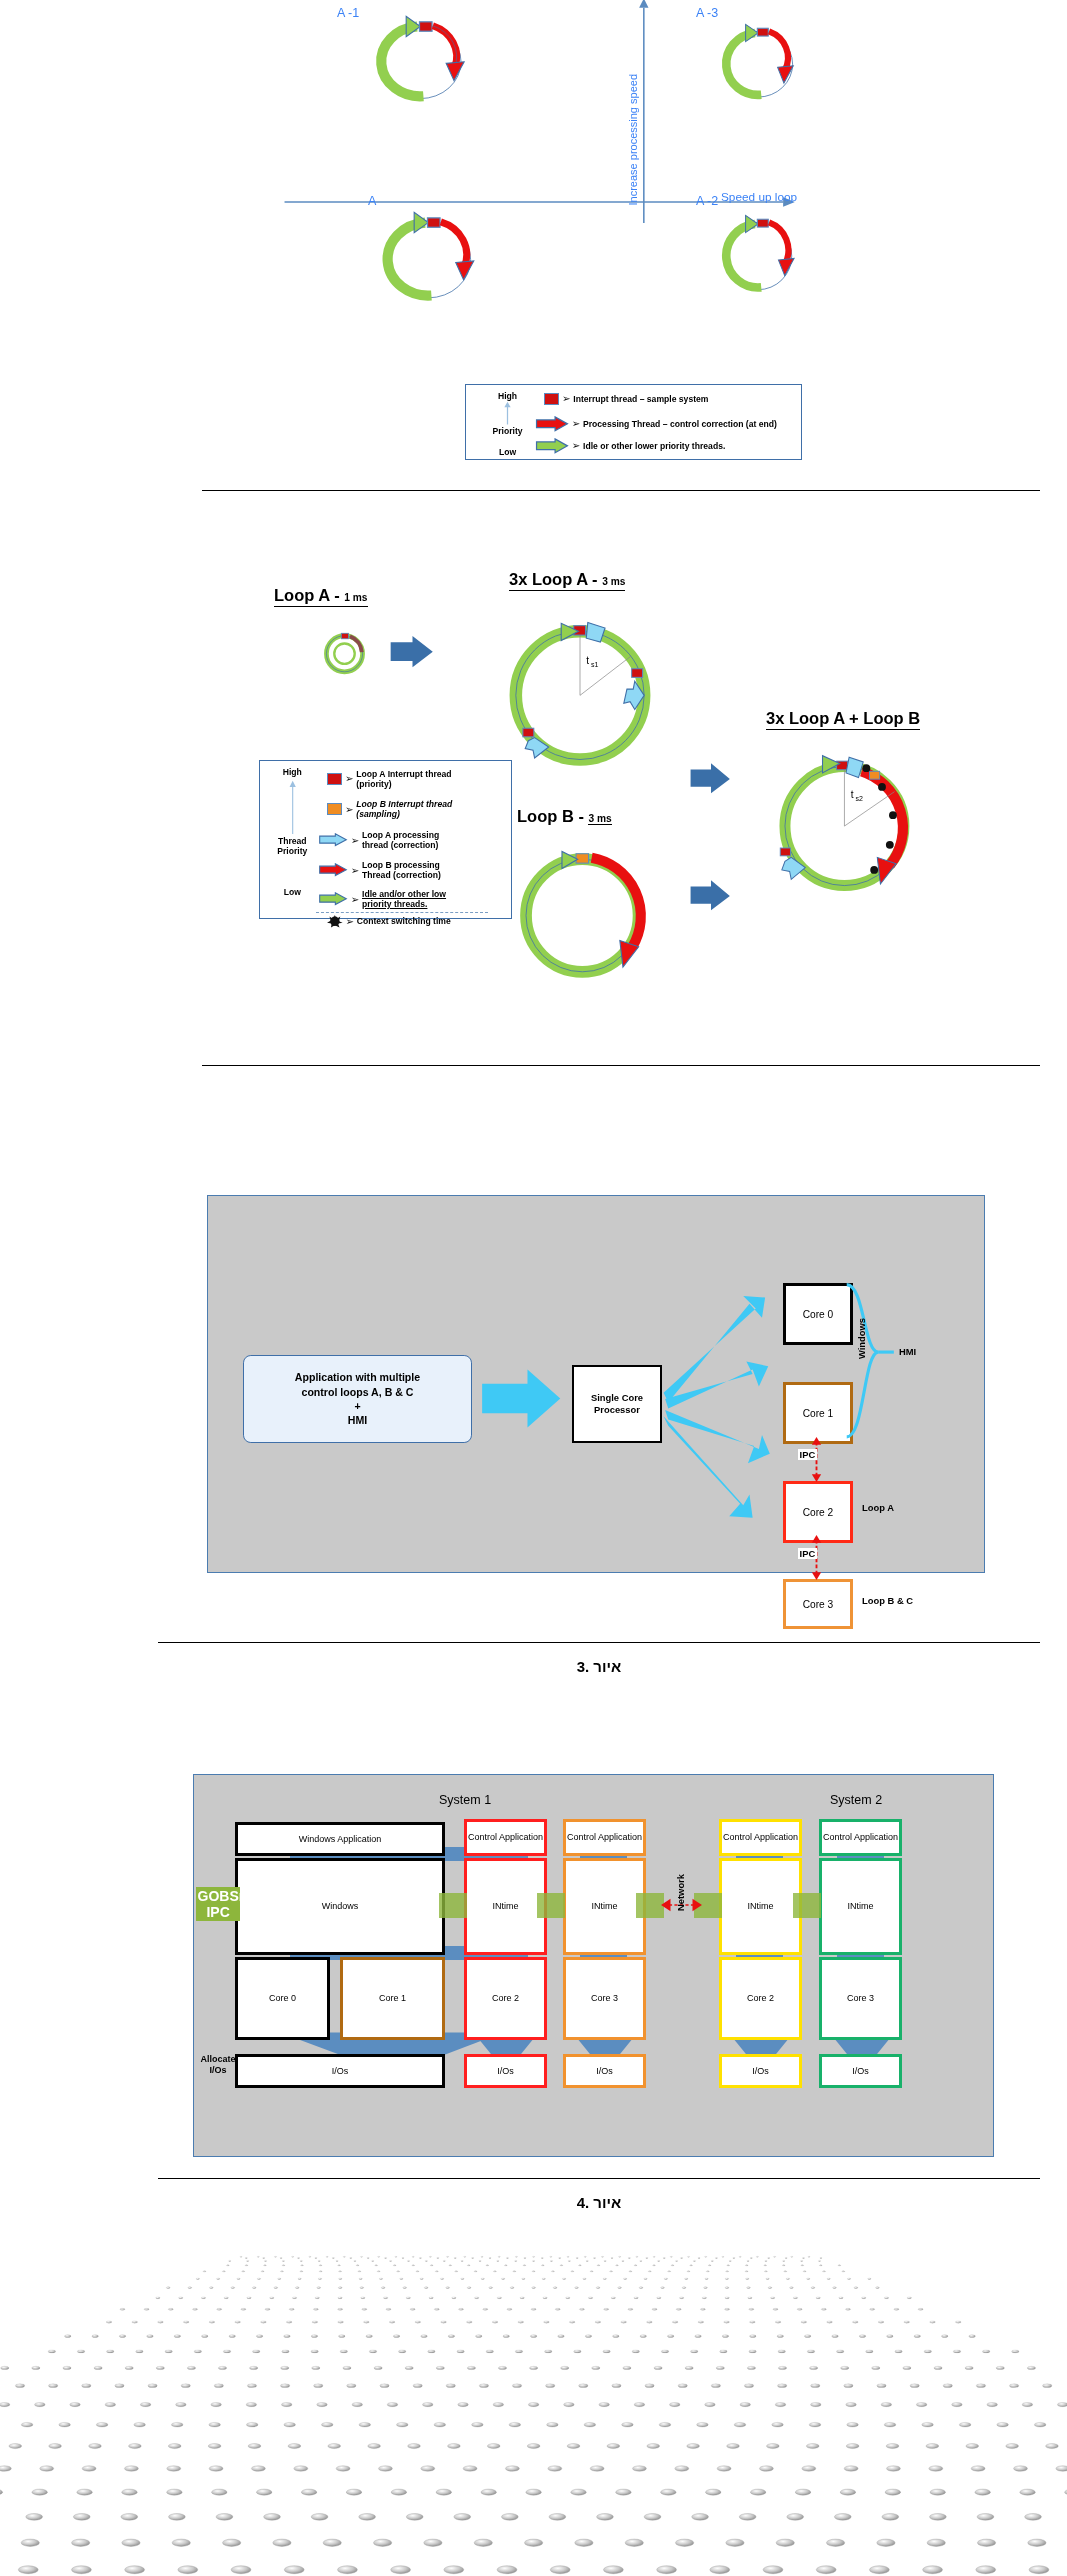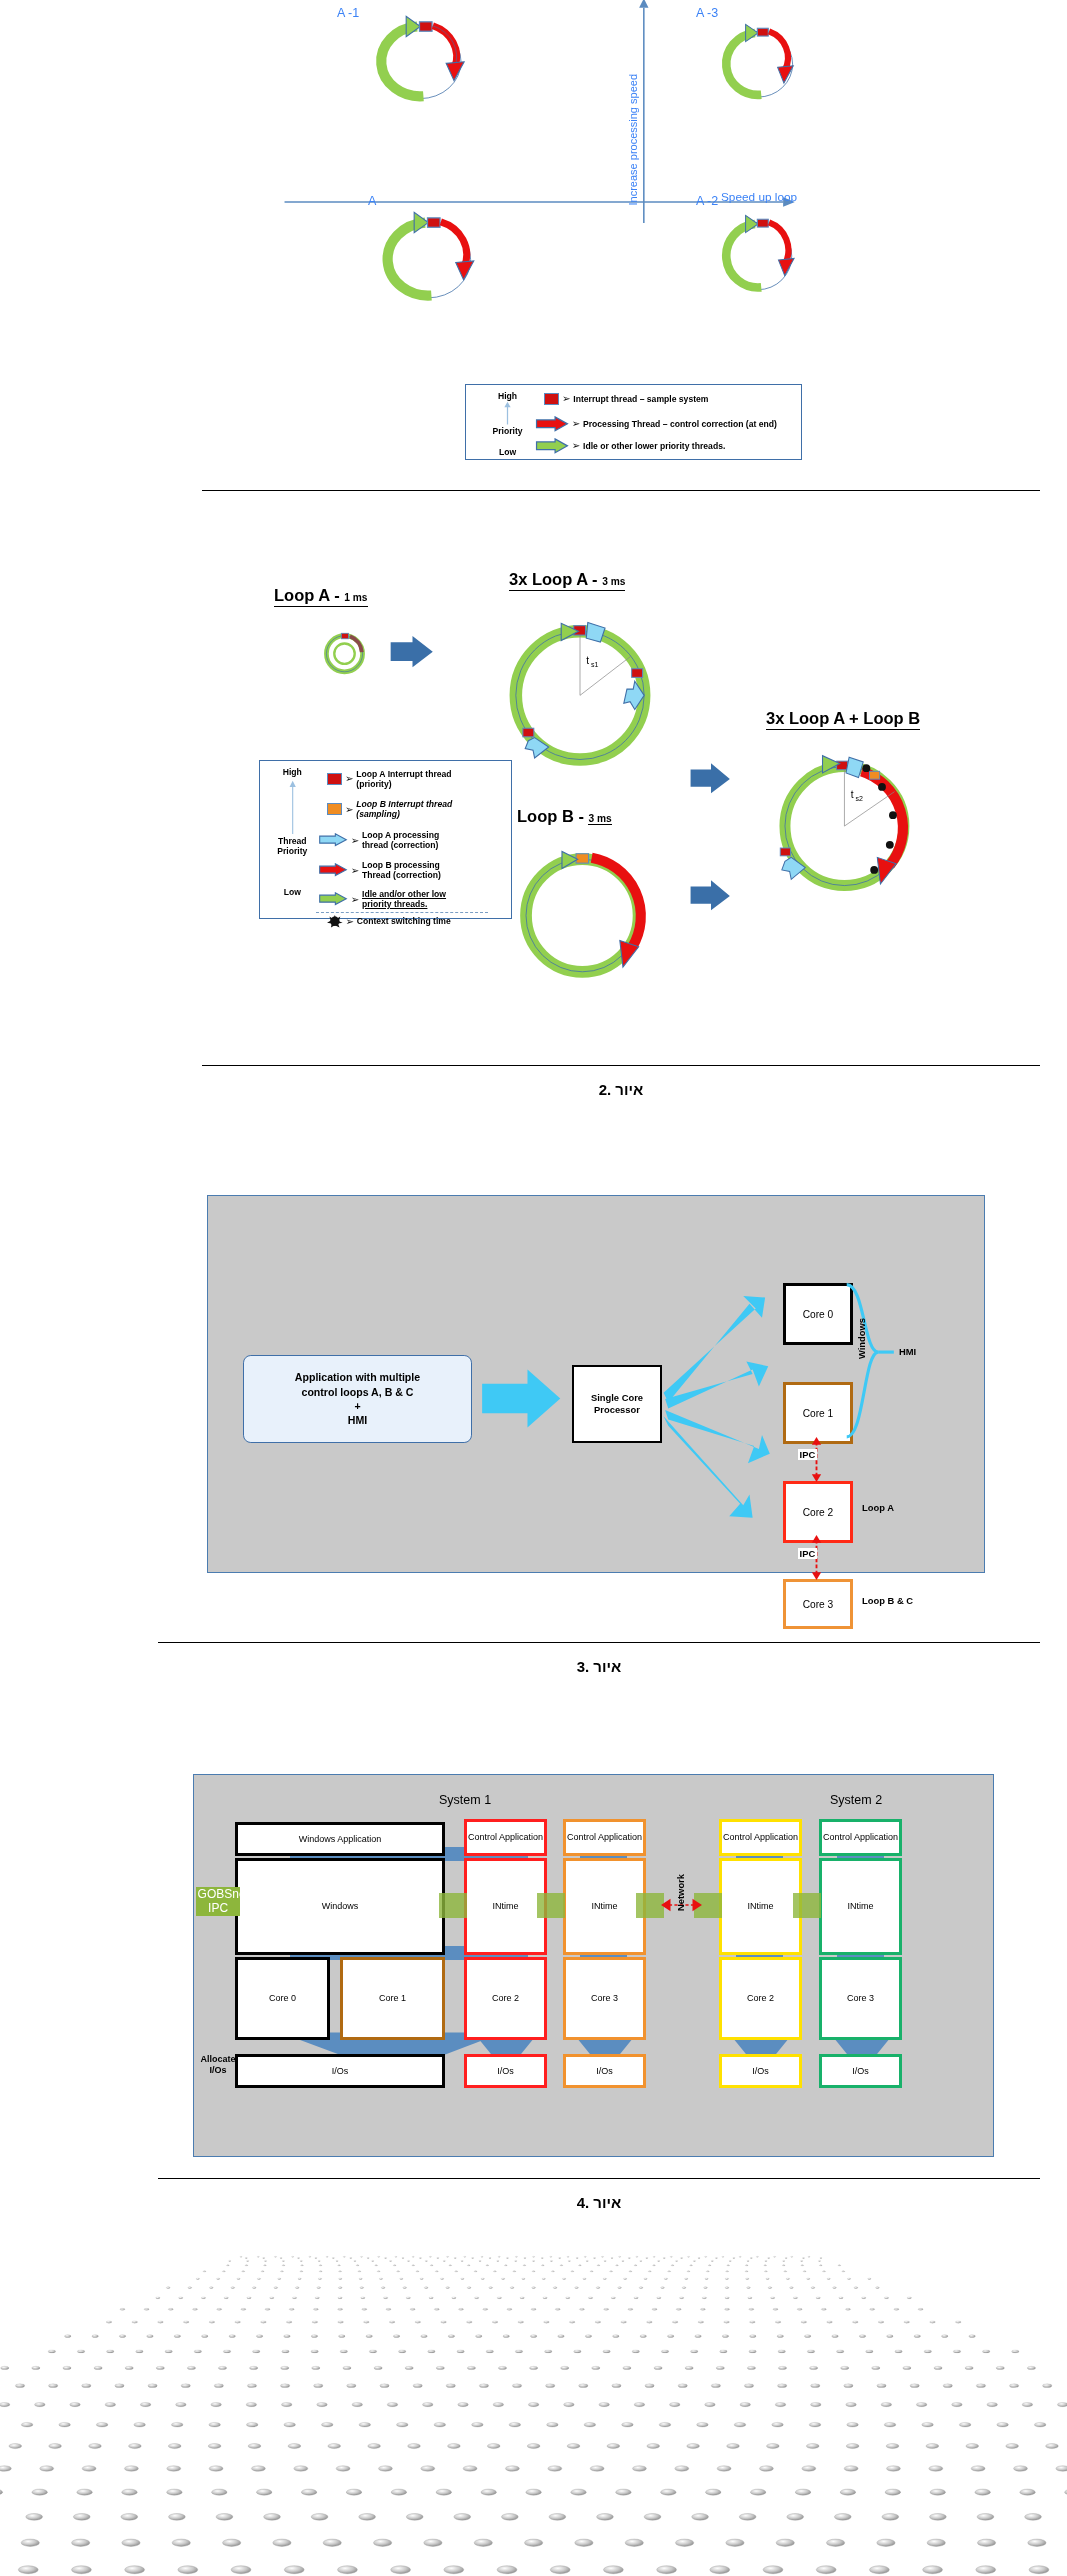--- a/index.html
+++ b/index.html
@@ -23,21 +23,21 @@
   .corebox{position:absolute;background:#fff;display:flex;align-items:center;justify-content:center;font-size:10.2px;}
   .appbox{position:absolute;background:#e8f1fb;border:1.6px solid #3f6fa8;border-radius:7.8px;
           display:flex;flex-direction:column;align-items:center;justify-content:center;
           font-size:10.6px;font-weight:bold;line-height:1.35;text-align:center;}
   .scbox{position:absolute;background:#fff;border:2.4px solid #000;display:flex;align-items:center;
          justify-content:center;text-align:center;font-size:9.4px;font-weight:bold;line-height:1.3;}
   .f4box{position:absolute;background:#fff;display:flex;align-items:center;justify-content:center;
          text-align:center;font-size:9px;line-height:1.2;}
   .tag{position:absolute;font-size:9.4px;font-weight:bold;}
   .ipc{position:absolute;font-size:9.4px;font-weight:bold;background:#fff;padding:0 1.6px;}
-  .gobs{position:absolute;background:#8db63c;color:#fff;font-size:12px;font-weight:normal;
+  .gobs{position:absolute;background:#8db63c;color:#fff;font-size:14px;font-weight:bold;
         text-align:center;line-height:1.15;padding:0.8px 1.6px;}
   .netlbl{position:absolute;font-size:9.4px;font-weight:bold;}
   .f2ttl{position:absolute;font-size:16.5px;font-weight:bold;border-bottom:1.6px solid #000;padding-bottom:0.8px;white-space:nowrap;}
   .f2ttl small{font-size:10.2px;font-weight:bold;}
   .sysname{position:absolute;font-size:12.5px;}
   .dotted{position:absolute;border-top:0.8px dashed #7a9ec4;}
 </style>
 </head>
 <body>
 
@@ -259,21 +259,20 @@
         <svg width="15.7" height="12.5" viewBox="0 0 20 16">
           <circle cx="10" cy="8" r="6" fill="#111"></circle>
           <path d="M10 0 L12 5 L17 2 L15 8 L20 10 L14 11 L16 16 L10 13 L5 16 L6 11 L0 10 L5 7 L3 2 L8 5 Z" fill="#111"></path>
         </svg>
         <span class="bullet">➢</span>
         <span class="lgtxt">Context switching time</span>
       </div>
     </div>
 
     <div class="rule" style="left:202px;top:501px;width:838px;"></div>
-    <div class="cap" style="left:202px;top:517px;width:838px;">איור .2</div>
   </div>
 
   <div class="fig" style="top:1175px;height:439px;">
     <div class="gbox" style="left:207px;top:20.4px;width:776px;height:376px;"></div>
 
     <div class="appbox" style="left:243px;top:180px;width:227px;height:86px;">
       <div>Application with multiple</div>
       <div>control loops A, B &amp; C</div>
       <div>+</div>
       <div>HMI</div>

